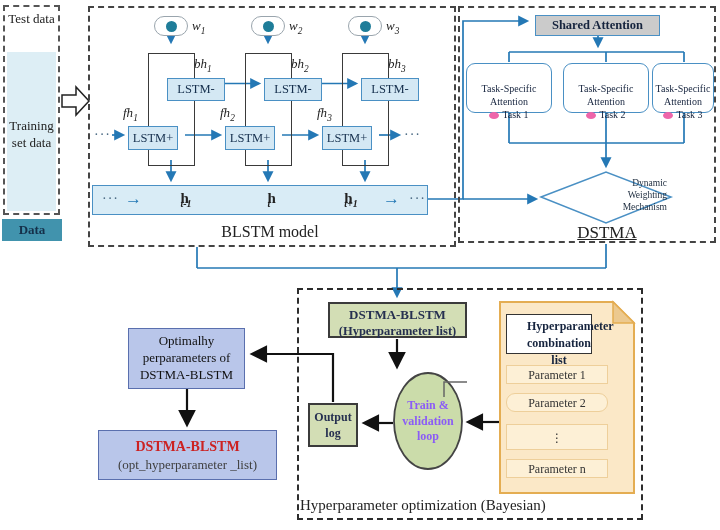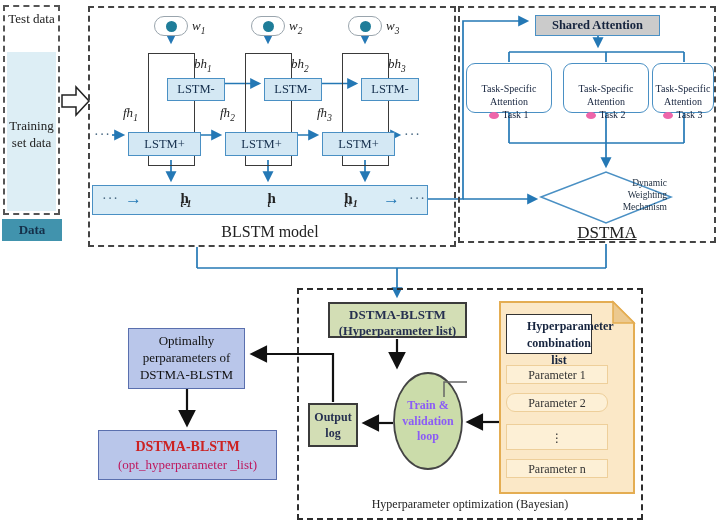--- a/index.html
+++ b/index.html
@@ -23,21 +23,21 @@
   .dot{width:11px;height:11px;border-radius:50%;background:#1f7d99;}
   .lbl-math{font-style:italic;font-size:13px;color:#222;white-space:nowrap;}
   .lbl-math sub{font-size:0.72em;}
   .wlbl{left:44px;top:12px;}
   .bhlbl{left:46px;top:50px;}
   .fhlbl{left:-25px;top:99px;}
   .cellframe{left:0;top:47px;width:47px;height:113px;border:1.6px solid #3a3a3a;background:transparent;}
   .lstm{background:#d4e8f4;border:1.5px solid #4a90c4;color:#16304e;font-size:12.5px;
         text-align:center;display:flex;align-items:center;justify-content:center;}
   .lstm-b{left:19px;top:72px;width:58px;height:23px;}
-  .lstm-f{left:-20px;top:126px;width:73px;height:24px;}
+  .lstm-f{left:-20px;top:120px;width:50px;height:24px;}
   .dots{font-size:14px;color:#4c6b84;letter-spacing:1px;}
   
   .hbar{background:#d9ecf6;border:1.5px solid #4a90c4;}
   .hbar span{position:absolute;}
   .hcell{font-weight:bold;font-size:15px;color:#222;text-align:center;width:44px;}
   .hcell sub{font-style:italic;font-size:10px;font-weight:bold;}
   .barrow{color:#2478b5;font-size:17px;font-weight:bold;}
   
   .shared{background:#cbcbcb;border:1.5px solid #4a90c4;color:#16243e;font-weight:bold;
           font-size:12.5px;text-align:center;line-height:19px;}
@@ -53,26 +53,26 @@
   .model-box{font-weight:bold;font-size:13px;line-height:1.25;padding-top:3px;}
   .model-box .sub2{font-size:12.5px;}
   .outlog{font-weight:bold;font-size:12px;line-height:1.35;display:flex;flex-direction:column;
           align-items:center;justify-content:center;}
   .ellipse-text{font-weight:bold;font-size:12px;text-align:center;line-height:1.3;color:#8b5cf6;background:transparent;}
   .note-header{background:#fff;border:1.5px solid #333;color:#16243e;font-weight:bold;
                font-size:12px;text-align:center;line-height:1.4;padding-top:3px;}
   .param{background:#fdf0d6;border:1px solid #eecf9a;color:#333;font-size:12px;
          text-align:center;}
   .dots-v{font-family:"DejaVu Sans", sans-serif;font-size:12px;line-height:26px;}
-  .opt-panel-lbl{font-size:12px;text-align:center;color:#222;}
+  .opt-panel-lbl{font-size:15px;text-align:left;color:#222;}
   
   .purple{background:#b9c6ea;border:1.5px solid #5a6fae;text-align:center;color:#111;}
   .optimal-box{font-size:13px;line-height:1.3;padding-top:4px;}
   .final-title{font-weight:bold;font-size:14px;color:#cc2222;}
-  .final-sub{font-size:13px;color:#be185d;}
+  .final-sub{font-size:13px;color:#404040;}
 </style>
 </head>
 <body>
 
 <div id="page">
 
   <svg id="wires" width="720" height="530" viewBox="0 0 720 530">
     <defs>
       <marker id="ab" viewBox="0 0 10 10" refX="8" refY="5" markerWidth="7.5" markerHeight="6.5" orient="auto-start-reverse">
         <path d="M0,0 L10,5 L0,10 z" fill="#2478b5"></path>

